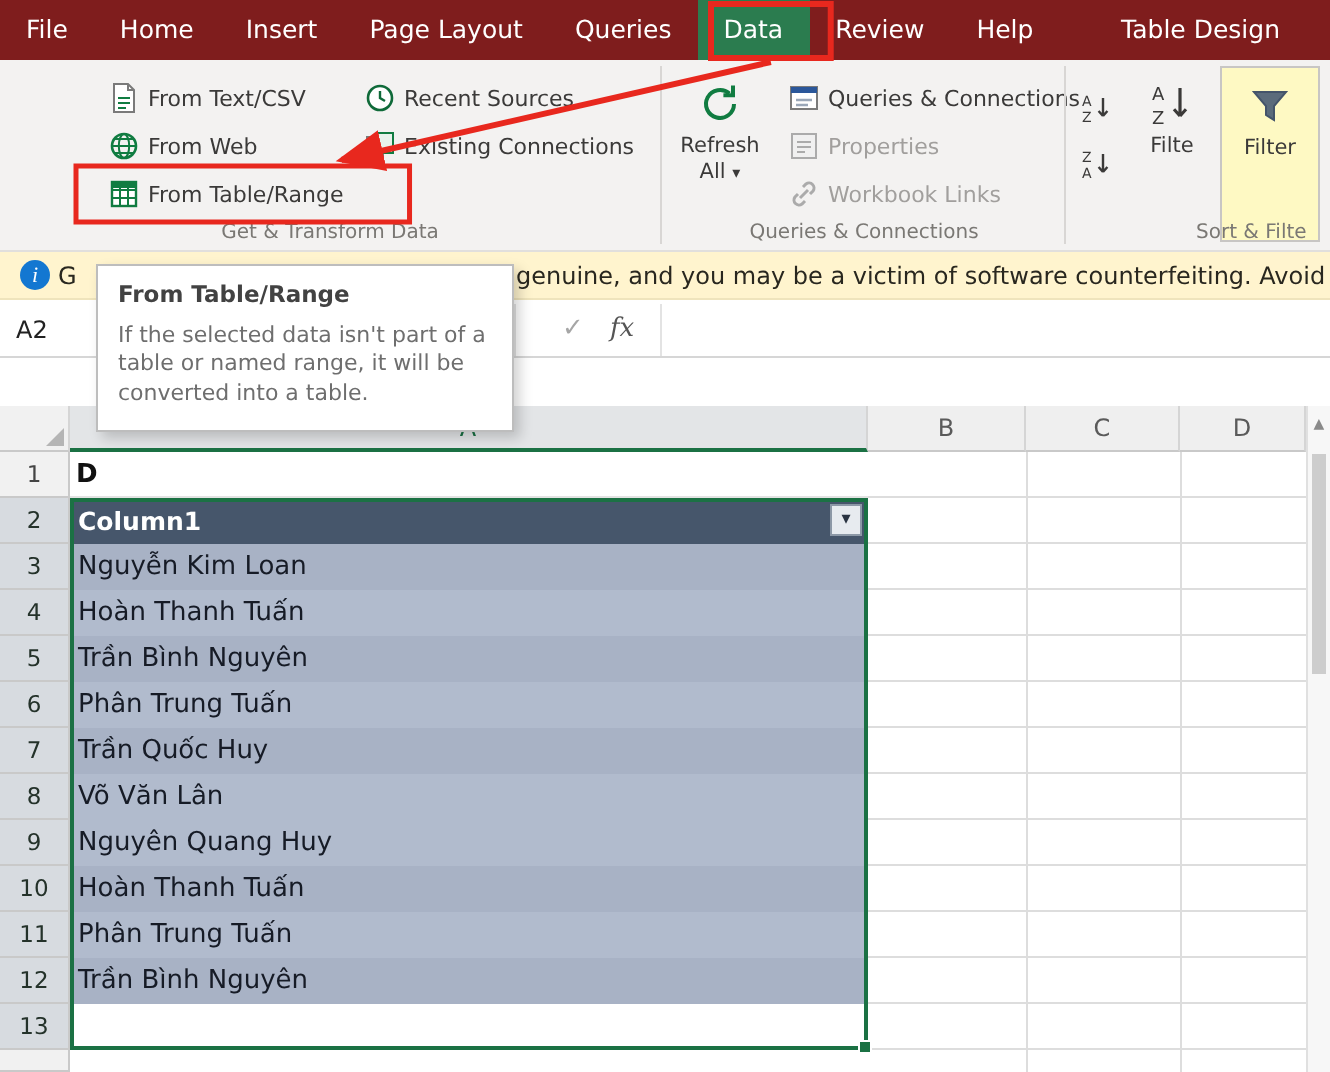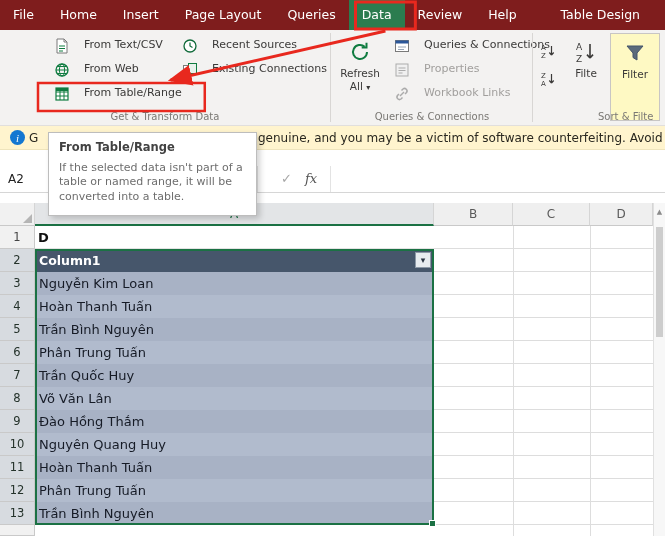--- a/index.html
+++ b/index.html
@@ -10,38 +10,38 @@
   
   .tabbar{position:absolute;left:0;top:0;width:665px;height:30px;background:#7f1d1d;display:flex;align-items:flex-end}
   .tab{color:#fff;font-size:12.5px;line-height:30px;padding:0 13px;white-space:nowrap;cursor:default}
   .tab.active{background:#2b7c4f}
   .tab.contextual{margin-left:auto;margin-right:12px}
 
   
   .ribbon{position:absolute;left:0;top:30px;width:665px;height:96px;background:#F3F2F1;border-bottom:1px solid #E1DFDD}
   .bigbtn{position:absolute;top:3px;height:88px;display:flex;flex-direction:column;align-items:center;gap:1px;font-size:10.5px;color:#3B3A39;text-align:center;padding-top:5px}
   .bigbtn .bicon{height:28px;display:flex;align-items:center;justify-content:center}
-  .smallbtn{position:absolute;height:22px;display:flex;align-items:flex-start;gap:14px;font-size:11px;color:#3B3A39;padding:0 4px;white-space:nowrap}
+  .smallbtn{position:absolute;height:22px;display:flex;align-items:center;gap:4px;font-size:11px;color:#3B3A39;padding:0 4px;white-space:nowrap}
   .smallbtn.disabled{color:#A19F9D}
   .grouplabel{position:absolute;bottom:3px;font-size:10px;color:#7A7874;text-align:center;white-space:nowrap;overflow:hidden}
   .vdiv{position:absolute;top:3px;height:89px;width:1px;background:#D8D6D4}
   .icon16{width:16px;height:16px;flex:none}
   .caret{font-size:8px;line-height:1;color:#3B3A39}
   #btn-filter{border:1px solid #C8C6C4;background:#fef9c3}
 
   
   .notif{position:absolute;left:0;top:126px;width:665px;height:24px;background:#FFF4CE;border-bottom:1px solid #EFE4BC}
   .info-icon{position:absolute;left:10px;top:4px;width:15px;height:15px;border-radius:50%;background:#1377D1;color:#fff;
     font-family:"Liberation Serif",serif;font-style:italic;font-size:11px;display:flex;align-items:center;justify-content:center}
   .notif-frag{position:absolute;top:0;height:24px;line-height:24px;font-size:12px;color:#29271F;white-space:nowrap}
   #notif-left{left:29px}
   #notif-right{left:258px;width:407px;overflow:hidden}
 
   
-  .fbar{position:absolute;left:0;top:166px;width:665px;height:27px;background:#fff;border-bottom:1px solid #D6D6D6}
+  .fbar{position:absolute;left:0;top:152px;width:665px;height:27px;background:#fff;border-bottom:1px solid #D6D6D6}
   .namebox{position:absolute;left:0;top:0;width:258px;height:26px;line-height:26px;padding-left:8px;font-size:12px;color:#222;border-right:1px solid #E3E3E3}
   .fb-check{position:absolute;left:281px;top:0;height:26px;line-height:26px;color:#A6A6A6;font-size:13px}
   .fb-fx{position:absolute;left:305px;top:0;height:26px;line-height:26px;font-family:"DejaVu Serif","Liberation Serif",serif;font-style:italic;font-size:13px;color:#555}
   .fb-input{position:absolute;left:330px;top:0;right:0;bottom:0;background:#fff;border-left:1px solid #E3E3E3}
 
   
   .grid{position:absolute;left:0;top:203px;width:665px;height:333px;background:#fff}
   .hdr{position:absolute;top:0;height:23px;background:#EFEFEF;border-bottom:1px solid #C9C9C9;border-right:1px solid #D5D5D5;
     color:#5A5A5A;font-size:12px;display:flex;align-items:center;justify-content:center}
   #hdr-corner{left:0;width:35px;background:#F1F1F1}
@@ -272,21 +272,20 @@
       <div class="thead">
         <span>Column1</span>
         <span class="fdrop">▾</span>
       </div>
       <div class="trow">Nguyễn Kim Loan</div>
       <div class="trow alt">Hoàn Thanh Tuấn</div>
       <div class="trow">Trần Bình Nguyên</div>
       <div class="trow alt">Phân Trung Tuấn</div>
       <div class="trow">Trần Quốc Huy</div>
       <div class="trow alt">Võ Văn Lân</div>
-      <div class="trow">Đào Hồng Thắm</div>
       <div class="trow alt">Nguyên Quang Huy</div>
       <div class="trow">Hoàn Thanh Tuấn</div>
       <div class="trow alt">Phân Trung Tuấn</div>
       <div class="trow">Trần Bình Nguyên</div>
       <div class="a14"></div>
       <div class="selbox">
         <span class="handle"></span>
       </div>
     </div>
 

